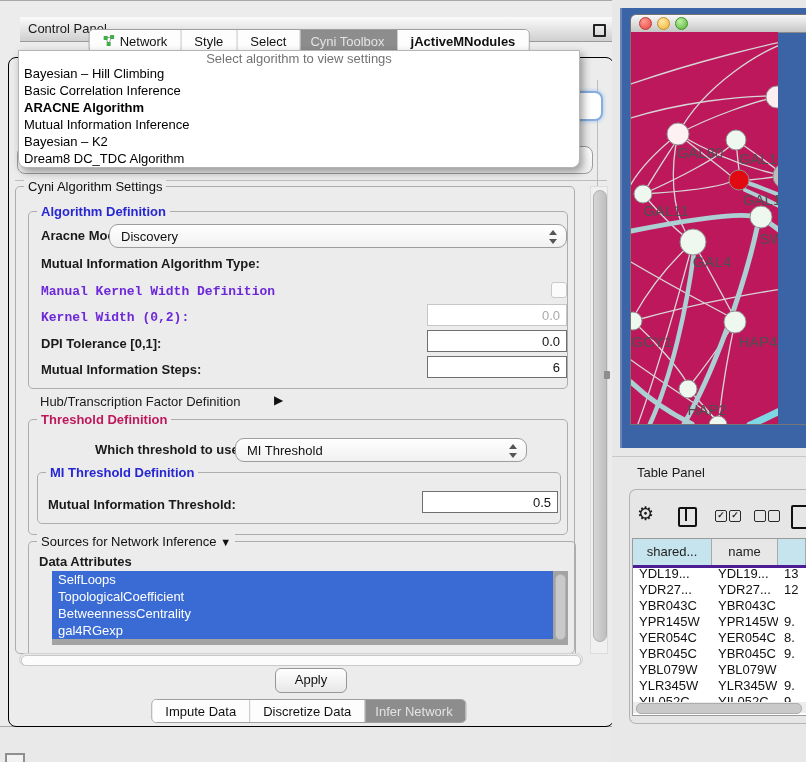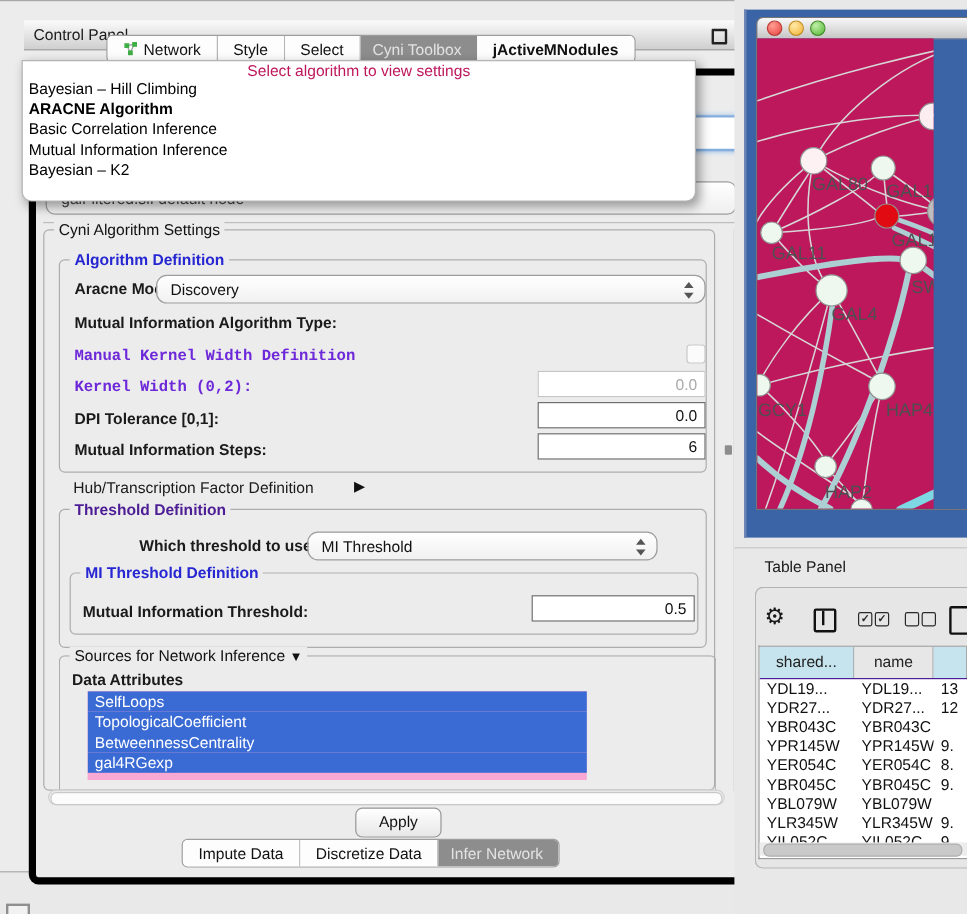--- a/index.html
+++ b/index.html
@@ -20,59 +20,59 @@
   
   .segbar{display:flex;height:24px;border:1px solid #9e9e9e;border-radius:5px;
           overflow:hidden;background:#fff;box-sizing:border-box;}
   .seg{padding:0 13px;font-size:13px;color:#111;display:flex;align-items:center;gap:5px;
        border-right:1px solid #b5b5b5;background:#fdfdfd;white-space:nowrap;}
   .seg:last-child{border-right:none;}
   .seg.sel{background:#8d8d8d;color:#e3e3e3;border-right:none;padding-left:10px;}
   #top-tabs{left:50%;top:28px;transform:translateX(-50%);}
   #bottom-tabs{left:50%;top:698px;transform:translateX(-50%);}
   
-  #cp-content{left:24px;top:56px;width:604px;height:668px;background:#ececec;
-              border:6px solid #000000;border-radius:8px;}
+  #cp-content{left:8px;top:56px;width:604px;height:668px;background:#ececec;
+              border:1px solid #000000;border-radius:8px;}
   
   .frag-vline{left:588px;top:22px;width:1px;height:110px;background:#bdbdbd;}
   #frag-combo-blue{left:490px;top:33px;width:104px;height:30px;background:#fff;border:2px solid #85aede;
                    border-radius:8px;box-shadow:0 0 4px #9cc0ea;box-sizing:border-box;}
   #frag-combo-gray{left:8px;top:88px;width:576px;height:28px;background:linear-gradient(#fff,#efefef);
                    border:1px solid #9e9e9e;border-radius:8px;box-sizing:border-box;}
   #frag-combo-gray span{position:absolute;left:12px;top:6px;font-size:13px;color:#444;}
   .frag-hline{left:6px;top:122px;width:592px;height:1px;background:#bdbdbd;}
   
   #algo-dropdown{left:18px;top:49px;width:560px;height:116px;background:#fff;
                  border:1px solid #b5b5b5;border-radius:0 0 8px 8px;
                  box-shadow:3px 4px 9px rgba(0,0,0,.38);z-index:30;}
-  #algo-placeholder{width:100%;text-align:center;font-size:13px;color:#be185d;height:14px;line-height:15px;}
+  #algo-placeholder{width:100%;text-align:center;font-size:13px;color:#737373;height:14px;line-height:15px;}
   .algo-item{height:17px;line-height:17px;padding-left:5px;font-size:13px;color:#000;}
   .algo-item.hl{font-weight:bold;}
   
   .grp{border:1px solid #adadad;border-radius:5px;box-sizing:border-box;}
   .gtitle{position:absolute;top:-8px;left:8px;background:#ececec;padding:0 4px;
           font-size:13px;color:#111;white-space:nowrap;}
   .gtitle.blue{color:#2626d2;font-weight:bold;}
-  .gtitle.green{color:#4c1d95;font-weight:bold;}
+  .gtitle.green{color:#be185d;font-weight:bold;}
   
   .combo{background:linear-gradient(#ffffff,#f1f1f1);border:1px solid #9d9d9d;border-radius:9px;
          box-sizing:border-box;height:24px;}
   .combo .val{position:absolute;left:11px;top:4px;font-size:13px;color:#111;white-space:nowrap;}
   .spin{position:absolute;right:9px;top:5px;width:8px;height:14px;}
   .spin:before,.spin:after{content:"";position:absolute;left:0;border-left:4px solid transparent;
          border-right:4px solid transparent;}
   .spin:before{top:0;border-bottom:5px solid #555;}
   .spin:after{bottom:0;border-top:5px solid #555;}
   .field{background:#fff;box-sizing:border-box;height:22px;font-size:13px;text-align:right;
          padding:3px 6px 0 0;}
   .field.en{border:1px solid #6f6f6f;color:#111;}
   .field.dis{border:1px solid #c6c6c6;color:#a9a9a9;}
   .cb{width:14px;height:14px;border:1px solid #c9c9c9;border-radius:3px;background:#fbfbfb;}
   
-  #attr-list{left:42px;top:576px;width:416px;height:74px;background:#f9a8d4;overflow:hidden;}
+  #attr-list{left:42px;top:576px;width:516px;height:74px;background:#a3a3a3;overflow:hidden;}
   .attr-item{width:501px;height:17px;line-height:17px;background:#3a6bd5;color:#fff;
              font-size:13px;padding-left:6px;box-sizing:border-box;}
   #attr-scroll{position:absolute;left:503px;top:3px;width:9px;height:64px;background:#c9c9c9;
                border:1px solid #b0b0b0;border-radius:5px;}
   
   #v-scroll{left:581px;top:128px;width:18px;height:468px;background:#f0f0f0;border:1px solid #dcdcdc;box-sizing:border-box;}
   #v-thumb{left:2px;top:3px;width:12px;height:450px;background:linear-gradient(90deg,#d6d6d6,#bfbfbf);
            border:1px solid #b0b0b0;border-radius:7px;}
   #h-scroll{left:10px;top:595px;width:564px;height:13px;background:#e9e9e9;border:1px solid #d2d2d2;border-radius:7px;box-sizing:border-box;}
   #h-thumb{left:1px;top:1px;width:558px;height:9px;background:#fcfcfc;border:1px solid #c9c9c9;border-radius:5px;}
@@ -99,21 +99,21 @@
              border:1px solid #b4b4b4;border-right:none;border-radius:7px 0 0 7px;box-sizing:border-box;}
   #tp-toolbar{left:629px;top:500px;width:177px;height:34px;}
   #tb-gear{left:8px;top:2px;font-size:19px;color:#1a1a1a;}
   #tb-split{left:49px;top:7px;width:15px;height:16px;border:2px solid #111;border-radius:2px;}
   #tb-split div{position:absolute;left:5px;top:0;width:2px;height:12px;background:#111;}
   .tb-box{top:10px;width:10px;height:10px;border:1.5px solid #2a2a2a;border-radius:2px;
           font-size:9px;line-height:9px;text-align:center;color:#2a2a2a;font-weight:bold;}
   #tb-doc{left:162px;top:5px;width:18px;height:20px;border:2px solid #111;border-radius:2px;}
   #tp-table{left:632px;top:538px;width:174px;height:178px;background:#fff;border:1px solid #9b9b9b;
             border-right:none;box-sizing:border-box;overflow:hidden;}
-  #tp-head{display:grid;grid-template-columns:79px 66px 1fr;height:26px;border-bottom:1px solid #4c1d95;}
+  #tp-head{display:grid;grid-template-columns:79px 66px 1fr;height:26px;border-bottom:3px solid #4c1d95;}
   .th{font-size:13px;color:#222;text-align:center;line-height:25px;border-right:1px solid #a9a9a9;
       background:#e7e7e7;overflow:hidden;white-space:nowrap;}
   .th.hl{background:#c5e4ee;}
   #tp-rows{position:absolute;left:0;top:27px;width:100%;}
   .trow{display:grid;grid-template-columns:79px 66px 1fr;height:16px;}
   .td{font-size:13px;color:#111;padding-left:6px;line-height:16px;white-space:nowrap;overflow:hidden;}
   #tp-hscroll{left:633px;top:702px;width:173px;height:11px;background:#ececec;}
   #tp-hthumb{left:3px;top:1px;width:164px;height:9px;background:#c9c9c9;border:1px solid #adadad;border-radius:5px;}
   
   #divider-handle{left:604px;top:371px;width:6px;height:8px;background:#8d8d8d;border-radius:1px;}
@@ -238,24 +238,25 @@
       <div class="abs" id="h-thumb"></div>
     </div>
 
     <div class="abs" id="apply-btn">Apply</div>
   </div>
 
   <div class="abs" id="algo-dropdown">
     <div id="algo-placeholder">Select algorithm to view settings</div>
     <div id="algo-items">
         <div class="algo-item">Bayesian – Hill Climbing</div>
+        <div class="algo-item">Basic Correlation Inference</div>
         <div class="algo-item hl">ARACNE Algorithm</div>
-        <div class="algo-item">Basic Correlation Inference</div>
         <div class="algo-item">Mutual Information Inference</div>
         <div class="algo-item">Bayesian – K2</div>
+        <div class="algo-item">Dream8 DC_TDC Algorithm</div>
       </div>
   </div>
 
   <div class="abs segbar" id="bottom-tabs">
       <div class="seg">
         <span>Impute Data</span>
       </div>
       <div class="seg">
         <span>Discretize Data</span>
       </div>

